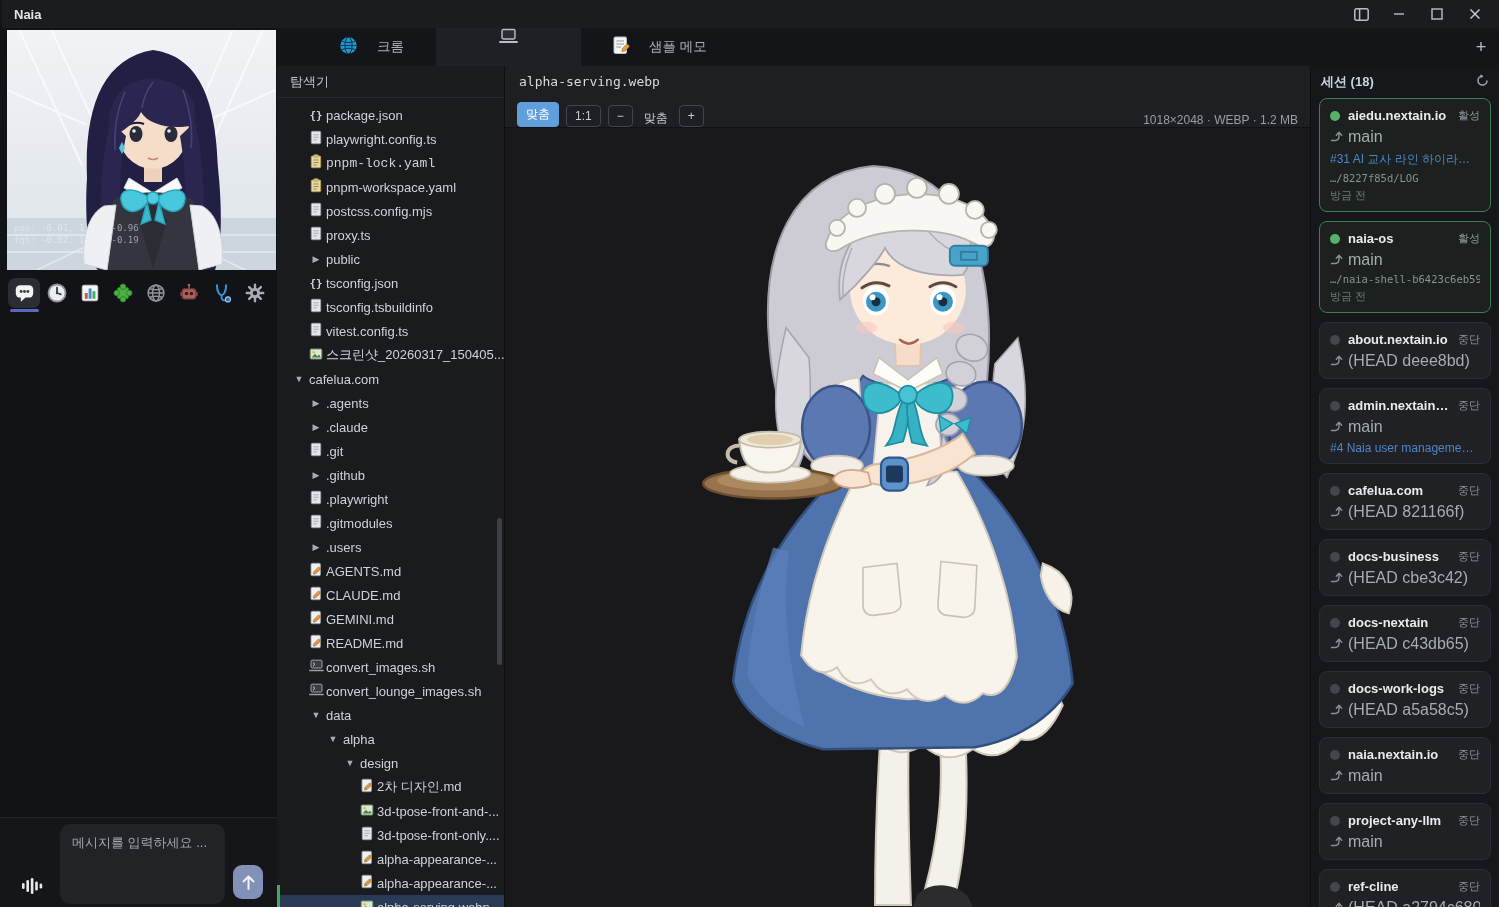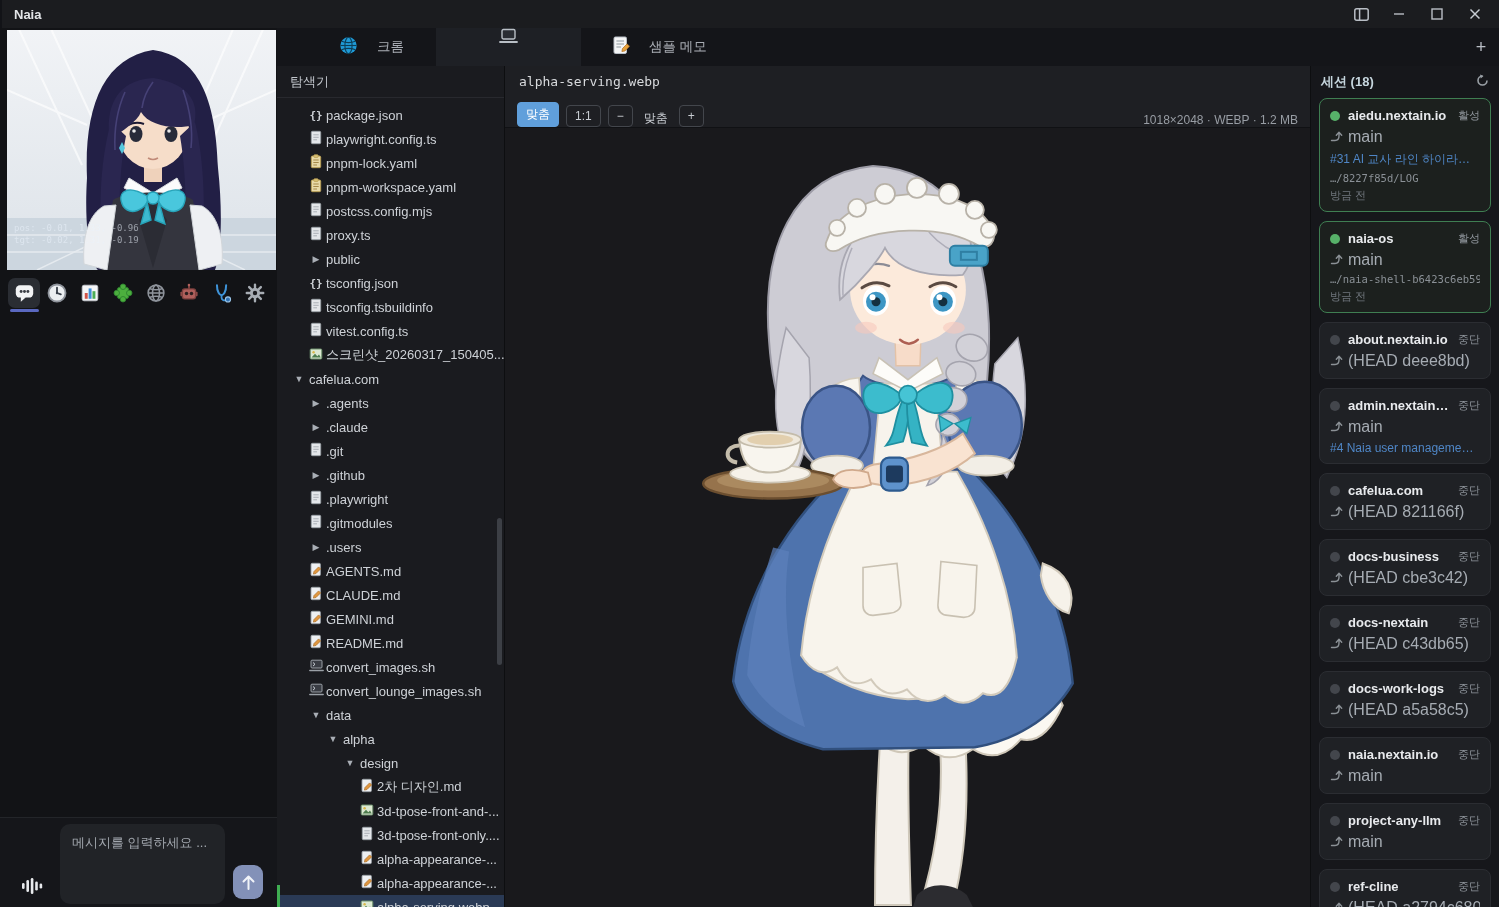--- a/index.html
+++ b/index.html
@@ -390,21 +390,21 @@
               <rect x="2.3" y="1.3" width="9.4" height="12.4" rx="1.2" fill="#e4e7ea" stroke="#9aa0a6" stroke-width="0.9"></rect>
               <g stroke="#aab0b6" stroke-width="1">
                 <line x1="4.3" y1="4.8" x2="9.7" y2="4.8"></line>
                 <line x1="4.3" y1="7.3" x2="9.7" y2="7.3"></line>
                 <line x1="4.3" y1="9.8" x2="8" y2="9.8"></line>
               </g>
             </svg></span>
         </span>
         <span>playwright.config.ts</span>
       </div>
-      <div class="frow" style="padding-left: 29px;">
+      <div class="frow" style="padding-left: 29px; font-family: Liberation Mono, monospace;">
         <span class="fic">
           <span><svg width="14" height="15" viewBox="0 0 14 15">
               <rect x="2.3" y="2" width="9.4" height="11.7" rx="1.2" fill="#e8d9a8" stroke="#b99d4f" stroke-width="0.9"></rect>
               <rect x="4.8" y="0.8" width="4.4" height="2.6" rx="0.8" fill="#d9c178" stroke="#b99d4f" stroke-width="0.8"></rect>
               <g stroke="#a5894a" stroke-width="1">
                 <line x1="4.3" y1="6" x2="9.7" y2="6"></line>
                 <line x1="4.3" y1="8.5" x2="9.7" y2="8.5"></line>
                 <line x1="4.3" y1="11" x2="8" y2="11"></line>
               </g>
             </svg></span>

